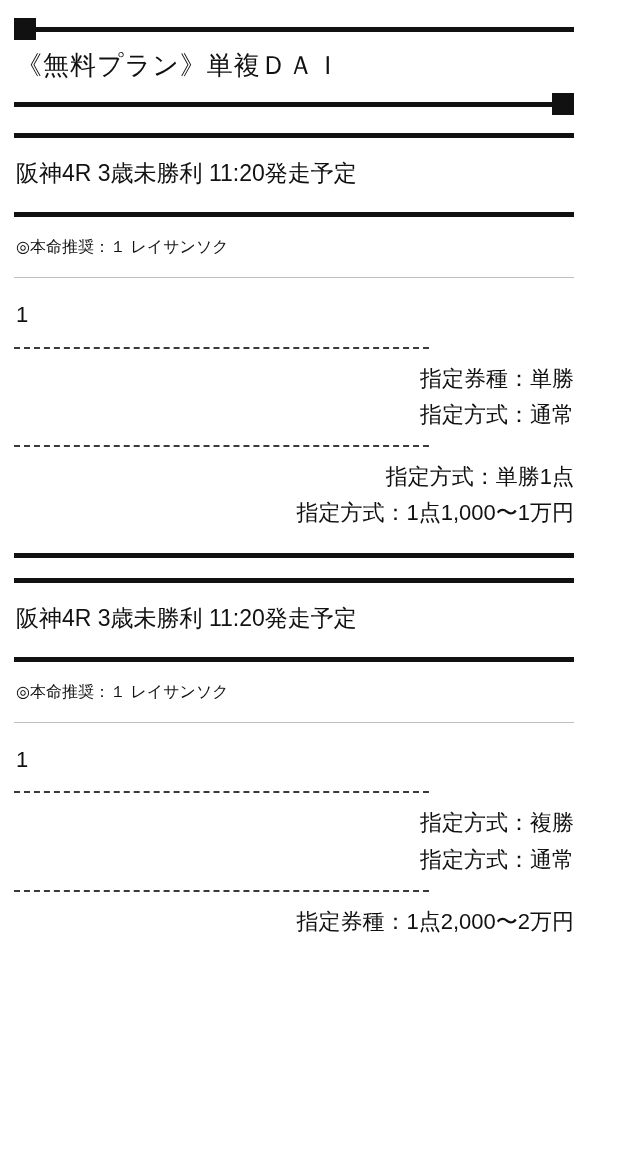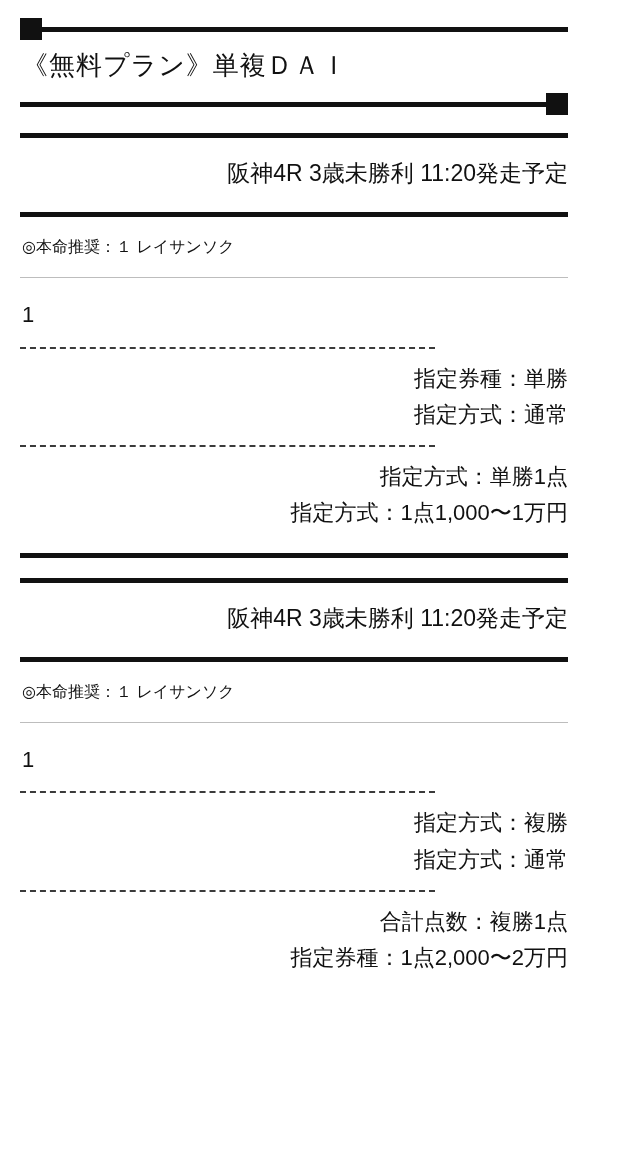--- a/index.html
+++ b/index.html
@@ -10,21 +10,21 @@
   body {
     width: 640px;
     min-height: 1170px;
     font-family: "Liberation Sans", "DejaVu Sans", sans-serif;
     color: #111111;
     -webkit-font-smoothing: antialiased;
   }
   .page {
     width: 588px;
     box-sizing: border-box;
-    padding: 0 20px;
+    padding: 0 14px;
   }
 
   
   .header-rule-top {
     position: relative;
     height: 22px;
     margin-top: 18px;
   }
   .header-rule-bottom {
     position: relative;
@@ -92,21 +92,20 @@
   .line {
     font-size: 22px;
     line-height: 1.55;
     padding: 2px 0 2px 2px;
     color: #111111;
     white-space: pre-wrap;
   }
   .line.race {
     font-size: 23px;
     padding: 4px 0 6px 2px;
-    text-align: right;
   }
   .line.pick {
     font-size: 16px;
     padding: 4px 0 4px 2px;
   }
   .line.num {
     font-size: 22px;
     padding: 6px 0 2px 2px;
   }
   .block-tight .line {
@@ -174,17 +173,16 @@
   <hr class="hr-dash">
 
   <div class="block-tight">
     <div class="line">指定方式：複勝</div>
     <div class="line">指定方式：通常</div>
   </div>
 
   <hr class="hr-dash">
 
   <div class="block-tight">
-    <div class="line">合計点数：複勝1点</div>
     <div class="line">指定券種：1点2,000〜2万円</div>
   </div>
 
 </div>
 
 </body></html>

